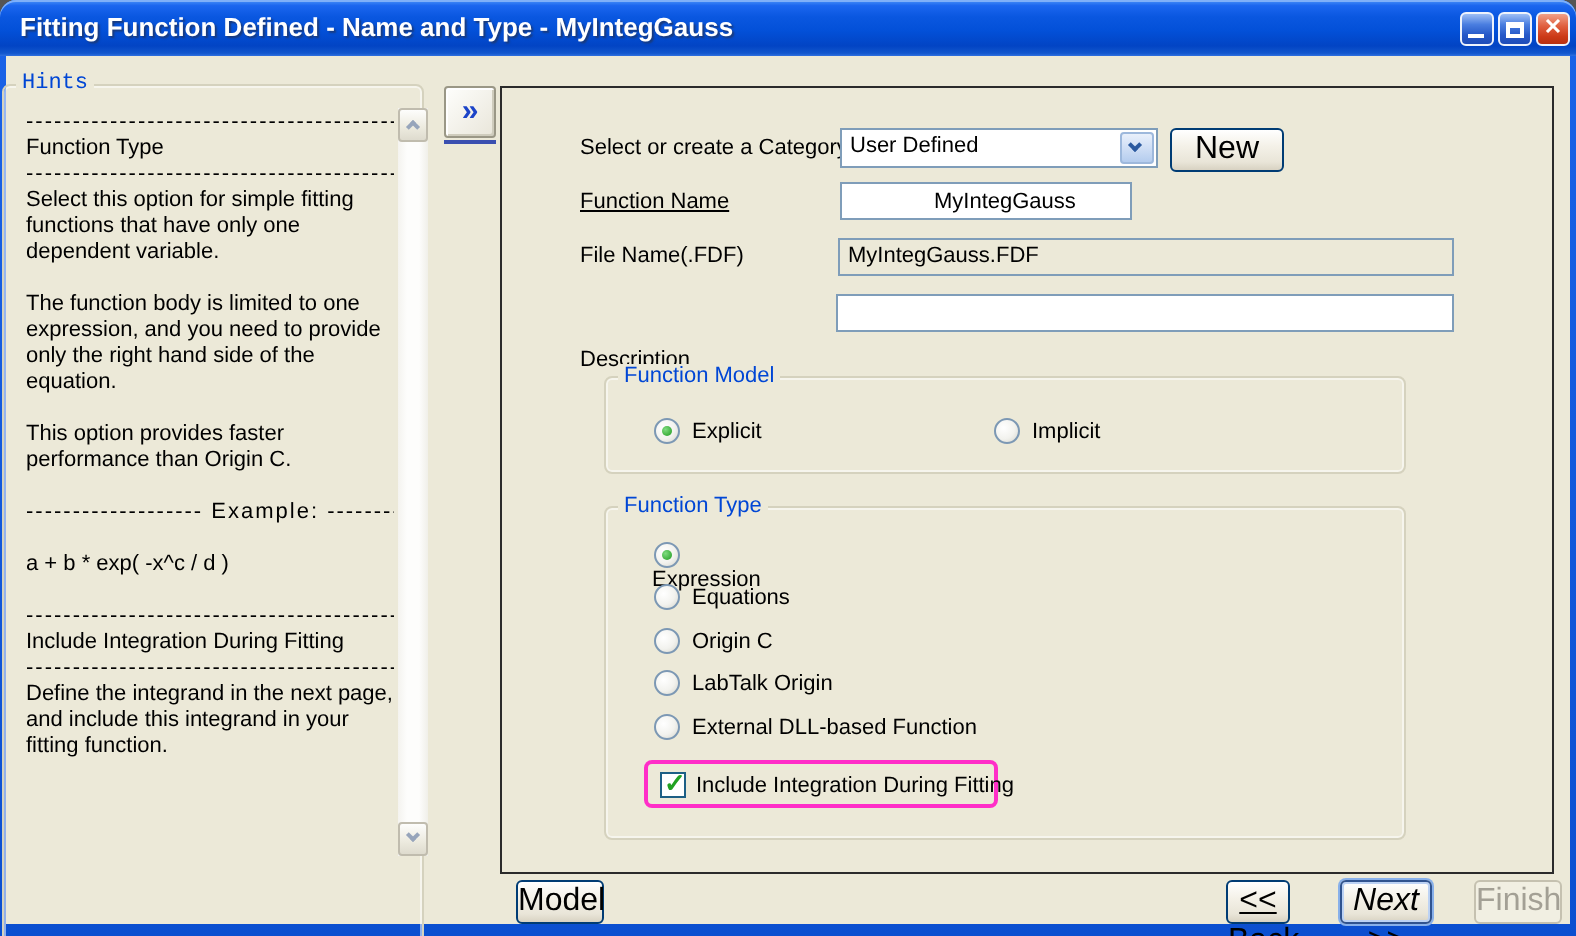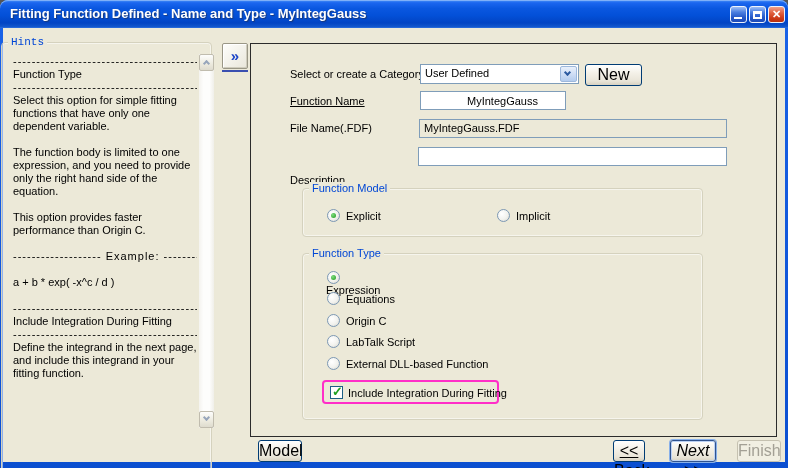--- a/index.html
+++ b/index.html
@@ -215,21 +215,21 @@
   <div class="groupbox" style="left:302px; top:253px; width:401px; height:167px;">
     <span class="group-title">Function Type</span>
   </div>
   <span class="radio selected" style="left:327px; top:271px;"></span>
   <span class="radio-label" style="left:326px; top:272px;margin-top:12px;">Expression</span>
   <span class="radio" style="left:327px; top:292px;"></span>
   <span class="radio-label" style="left:346px; top:293px;">Equations</span>
   <span class="radio" style="left:327px; top:314px;"></span>
   <span class="radio-label" style="left:346px; top:315px;">Origin C</span>
   <span class="radio" style="left:327px; top:335px;"></span>
-  <span class="radio-label" style="left:346px; top:336px;">LabTalk Script</span>
+  <span class="radio-label" style="left:346px; top:336px;">LabTalk Origin</span>
   <span class="radio" style="left:327px; top:357px;"></span>
   <span class="radio-label" style="left:346px; top:358px;">External DLL-based Function</span>
 
   <div class="highlight-box"></div>
   <span class="checkbox">
     <span class="check-glyph">✓</span>
   </span>
   <span class="radio-label" style="left:348px; top:387px;">Include Integration During Fitting</span>
 
   <div class="xp-btn" style="left:258px; top:440px; width:44px;">Model</div>

